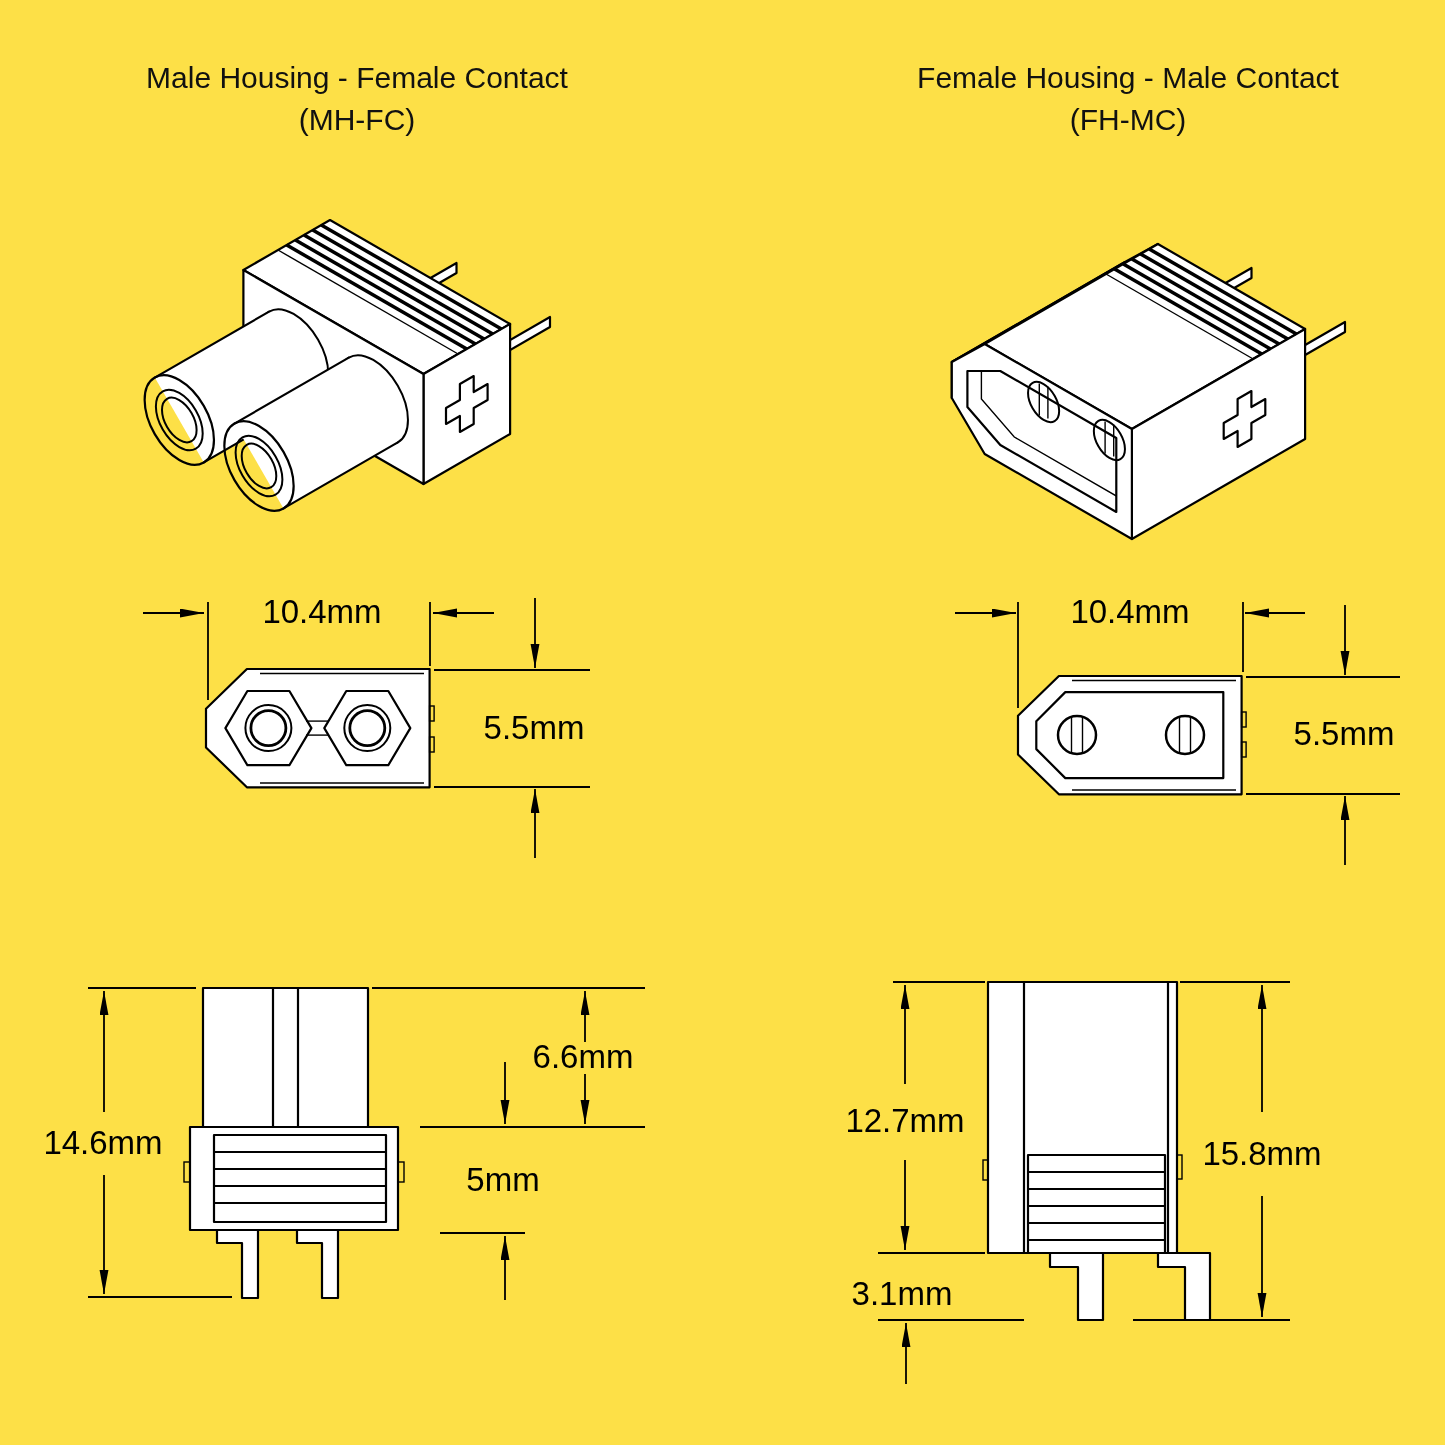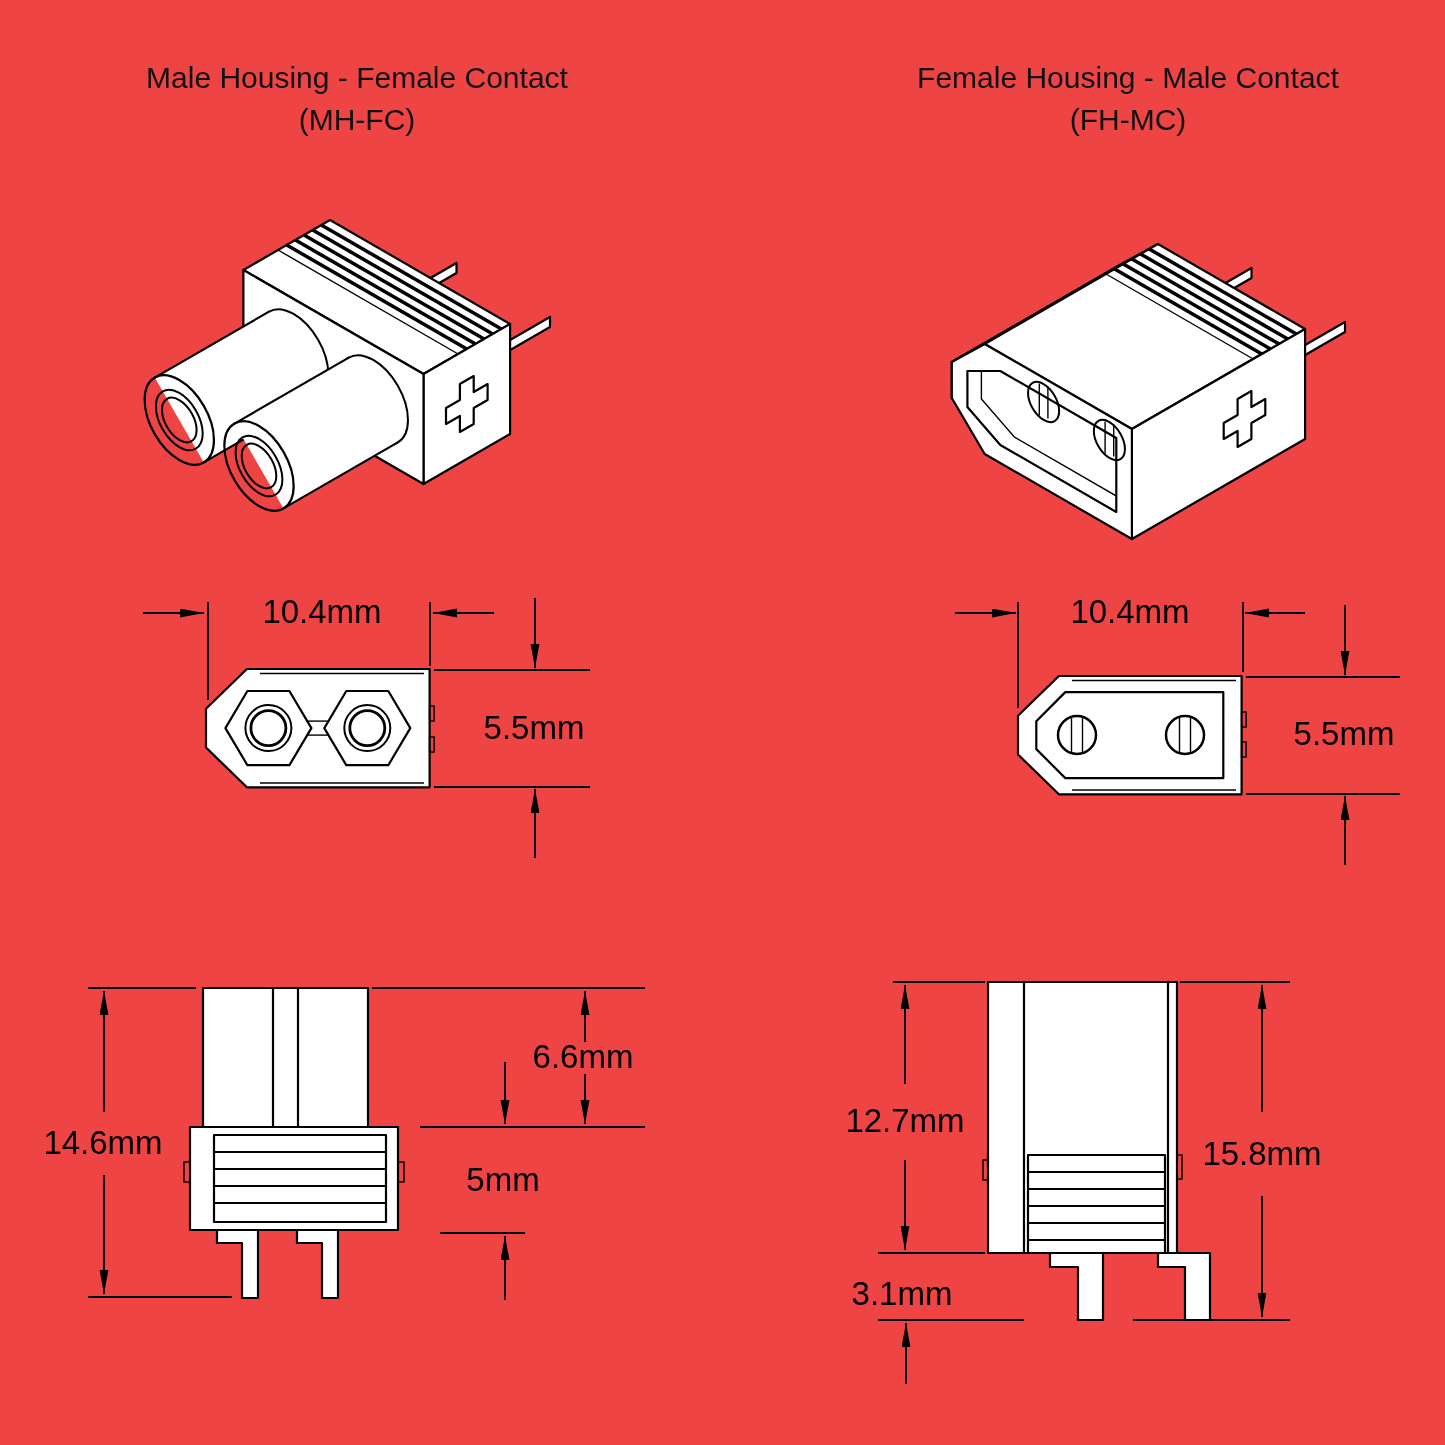--- a/index.html
+++ b/index.html
@@ -1,16 +1,16 @@
 <!DOCTYPE html>
 <html><head>
 <meta charset="utf-8">
 <style>
   html,body{margin:0;padding:0;background:#ffffff;}
-  .canvas{position:relative;width:1445px;height:1445px;background:#ef4444;overflow:hidden;
+  .canvas{position:relative;width:1445px;height:1445px;background:#fde047;overflow:hidden;
           font-family:"Liberation Sans", sans-serif;}
   svg{position:absolute;left:0;top:0;}
   .face{fill:#ffffff;stroke:#000000;stroke-width:2.2;stroke-linejoin:round;}
   .facefill{fill:#ffffff;stroke:none;}
   .edge{fill:none;stroke:#000000;stroke-width:2.2;stroke-linecap:round;}
   .thin{fill:none;stroke:#000000;stroke-width:1.4;}
   .rib{fill:none;stroke:#000000;stroke-width:3.5;stroke-linecap:butt;}
   .rib2{fill:none;stroke:#000000;stroke-width:2;stroke-linecap:butt;}
   .dim{fill:none;stroke:#000000;stroke-width:1.8;}
   .dimtxt{font-size:33px;fill:#000000;text-anchor:middle;}

